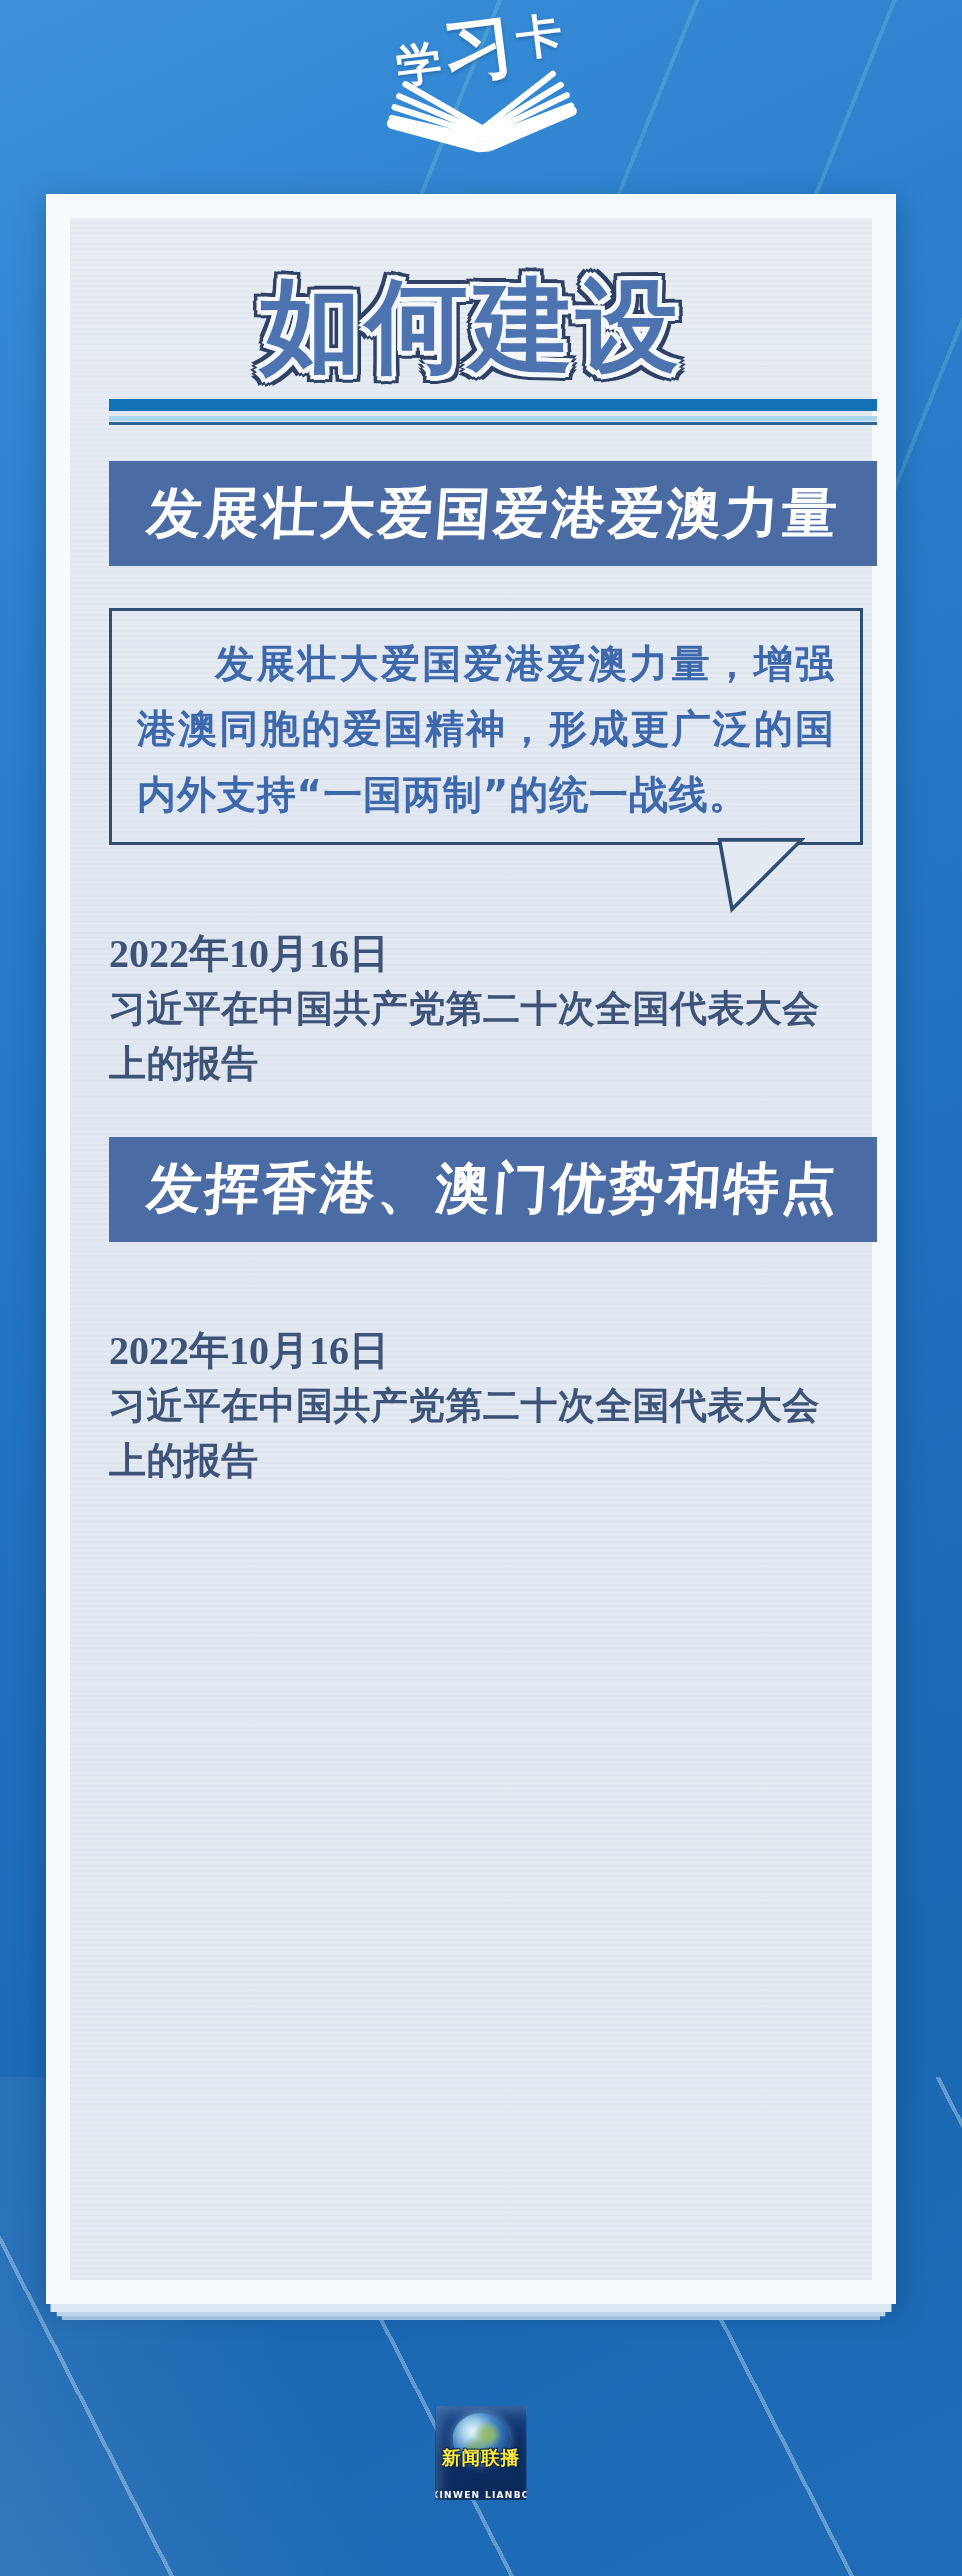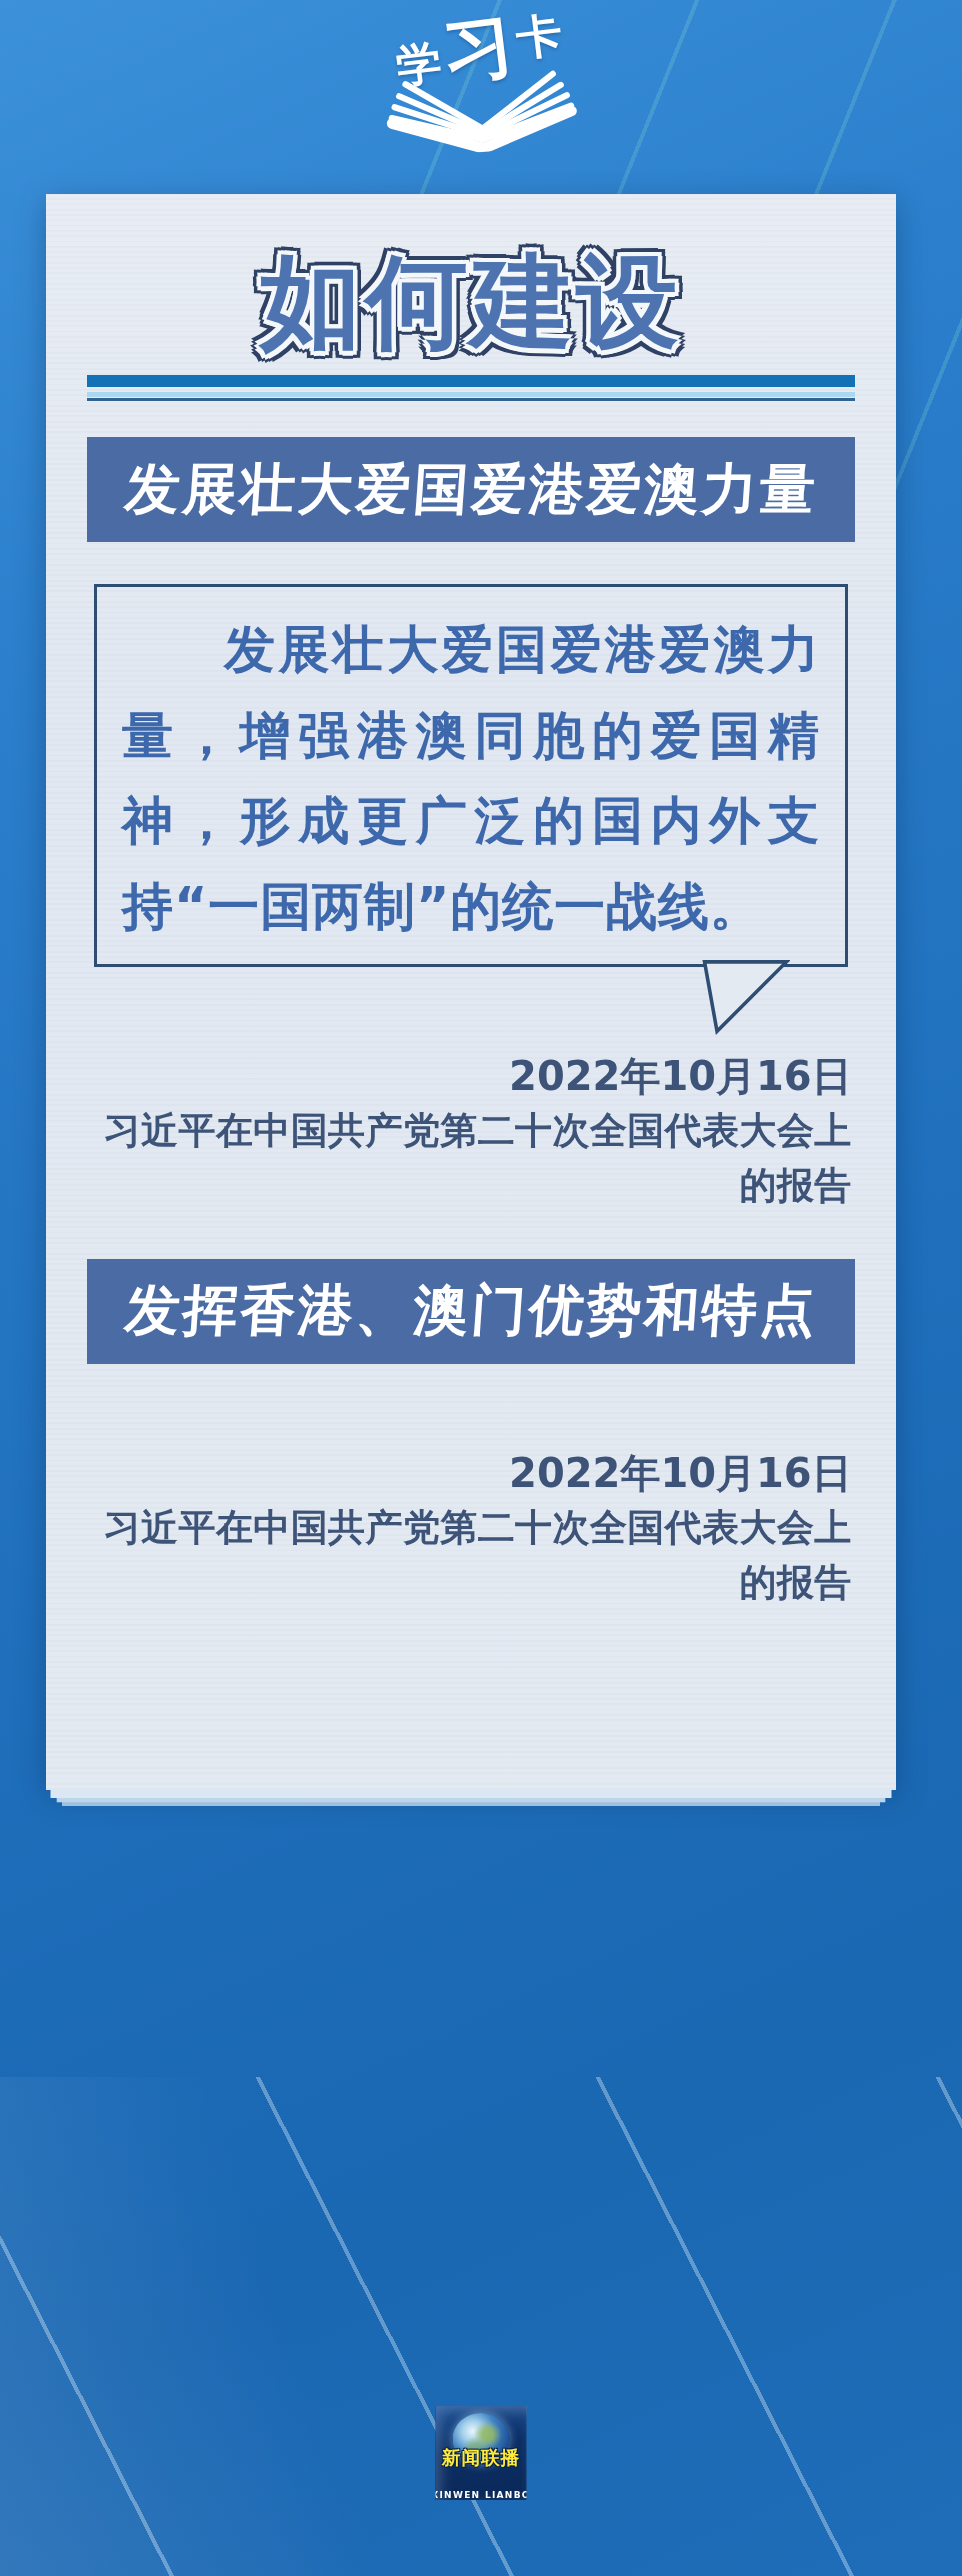--- a/index.html
+++ b/index.html
@@ -35,28 +35,28 @@
     text-shadow:0 1.8px 3.6px rgba(10,50,100,0.35);
     white-space:nowrap;line-height:1;
     letter-spacing:3.6px;
   }
   .brand-text .c1{font-size:45px;}
   .brand-text .c2{font-size:70px;}
   .brand-text .c3{font-size:46px;vertical-align:12.5px;}
   .brand-book{margin-top:-12.5px;transform:rotate(-4deg);}
   
   .card{
-    position:absolute;left:46px;top:194px;width:850px;height:1596px;
+    position:absolute;left:46px;top:194px;width:850px;height:2110px;
     background:#f8fbfd;
     box-shadow:
       0 12.5px 0 -4.5px #dbe7f3,
       0 23px 0 -10.7px #bdd5ea,
       0 32px 0 -16px #9fc0de,
       0 7.1px 27px rgba(8,40,80,0.35);
-    box-sizing:border-box;
+    padding:24px;box-sizing:border-box;
   }
   .paper{
     width:100%;height:100%;
     background:
       repeating-linear-gradient(0deg,rgba(120,140,170,0.045) 0 1.8px,transparent 1.8px 5.3px),
       linear-gradient(180deg,#e8edf4 0%,#e2e8f1 30%,#e4eaf2 100%);
     box-sizing:border-box;
     padding:50px 39px 0 39px;
   }
   
@@ -87,32 +87,32 @@
   .section-heading .sk{display:inline-block;transform:skewX(-4deg);}
   .quote-box{
     position:relative;
     width:754px;margin:42px auto 0 auto;
     border:3.6px solid #2e4d73;
     box-sizing:border-box;
     padding:19.6px 25px 14.3px 25px;
   }
   .quote-text{
     margin:0;text-indent:2em;
-    font-size:51px;line-height:1.68;
+    font-size:39px;line-height:1.68;
     color:#3e68ac;font-weight:600;
     letter-spacing:0.9px;
     text-align:justify;
   }
   .tail{
     position:absolute;right:55px;bottom:-71px;
     width:89px;height:75px;
   }
   .attribution{
     margin:82px 5.3px 0 0;
-    text-align:right;color:#3d5478;
+    color:#3d5478;font-family:Liberation Serif, serif;
   }
   .attribution .date{font-size:40px;line-height:1.35;font-weight:600;}
   .attribution .source{font-size:37px;line-height:1.5;font-weight:600;letter-spacing:0.4px;}
   
   .footer-logo{
     position:absolute;left:50%;top:2406px;transform:translateX(-50%);
     width:91px;height:94px;
     background:linear-gradient(170deg,#1b4f96 0%,#0c2f66 45%,#0a2857 100%);
     box-shadow:inset 5.3px 5.3px 12.5px rgba(190,220,245,0.25);
     display:flex;flex-direction:column;align-items:center;

